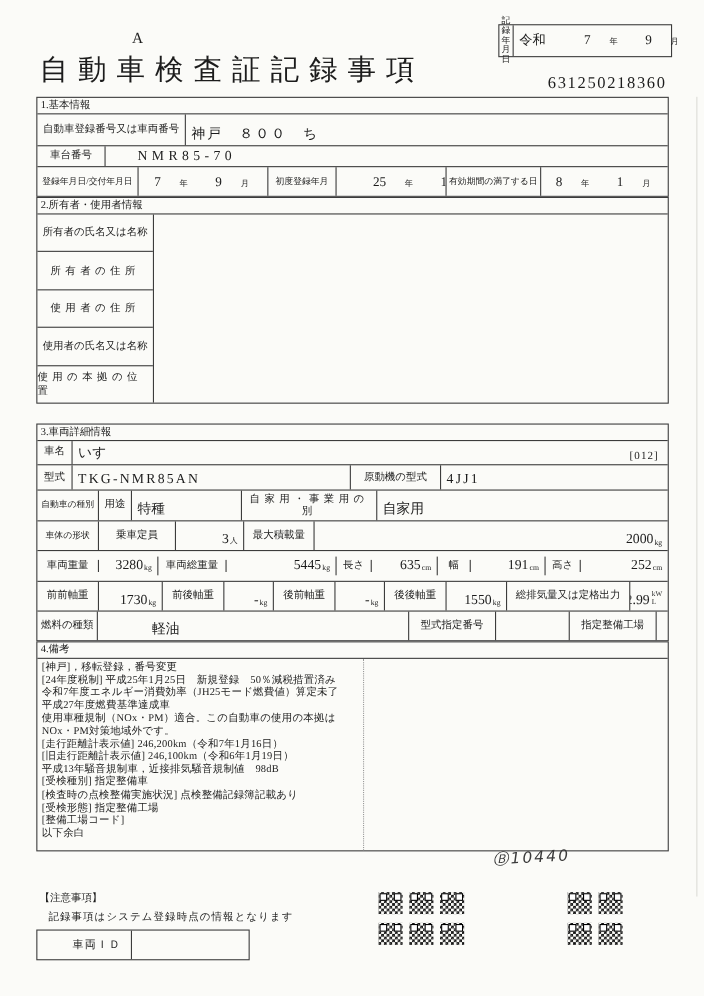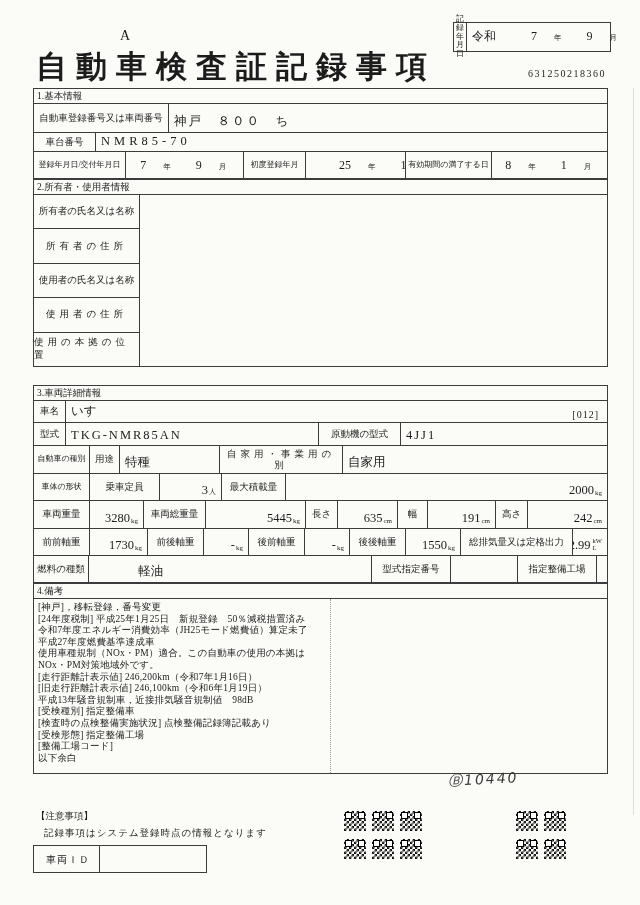--- a/index.html
+++ b/index.html
@@ -8,22 +8,22 @@
     background:#fbfbf8;
     font-family:"Liberation Serif","DejaVu Serif",serif;
     color:#1c1c1c;
     -webkit-font-smoothing:antialiased;
   }
   .page{position:relative;width:640px;height:905px;background:#fbfbf8;overflow:hidden;}
   .scan-edge{position:absolute;right:6px;top:88px;bottom:90px;width:1px;background:#ddddd8;}
 
   
   .marker{position:absolute;left:120px;top:28px;font-size:14px;}
-  .doc-title{position:absolute;left:36px;top:46px;font-size:31px;letter-spacing:9px;font-weight:700;white-space:nowrap;}
-  .doc-number{position:absolute;right:34px;top:68px;font-size:10px;letter-spacing:1.5px;}
+  .doc-title{position:absolute;left:36px;top:46px;font-size:26px;letter-spacing:9px;font-weight:400;white-space:nowrap;}
+  .doc-number{position:absolute;right:34px;top:68px;font-size:15px;letter-spacing:1.5px;}
   .recbox{position:absolute;left:453px;top:22px;width:156px;height:28px;border:1px solid #3c3c3c;display:flex;background:#fbfbf8;}
   .recbox .lab{width:52px;border-right:1px solid #3c3c3c;display:flex;align-items:center;justify-content:center;font-size:8px;}
   .recbox .val{flex:1;display:flex;align-items:center;justify-content:center;}
 
   
   .sec{position:absolute;left:33px;width:575px;border:1px solid #3c3c3c;background:#fbfbf8;box-sizing:border-box;display:flex;flex-direction:column;}
   .sec-h{height:14px;border-bottom:1px solid #3c3c3c;font-size:9.5px;line-height:14px;padding-left:3px;}
   .row{display:flex;border-bottom:1px solid #3c3c3c;box-sizing:border-box;}
   .row:last-child{border-bottom:none;}
   .c{border-right:1px solid #3c3c3c;box-sizing:border-box;display:flex;align-items:center;overflow:hidden;}
@@ -53,21 +53,21 @@
 
   
   .rem-body{position:relative;flex:1;display:flex;}
   .rem-col{width:297px;border-right:1px dotted #999;padding:3px 2px 0 4px;box-sizing:border-box;}
   .rem-line{font-size:9.5px;line-height:11.6px;letter-spacing:0.2px;}
   .hw{position:absolute;left:414px;top:172px;font-size:14px;font-style:italic;color:#3a3a3a;transform:rotate(-3deg);letter-spacing:2px;font-family:"DejaVu Sans",sans-serif;}
 
   
   .notice-title{position:absolute;left:36px;top:810px;font-size:9.5px;}
   .notice-text{position:absolute;left:44px;top:827px;font-size:9.5px;letter-spacing:1px;}
-  .vidbox{position:absolute;left:33px;top:845px;width:172px;height:26px;border:1px solid #3c3c3c;display:flex;}
+  .vidbox{position:absolute;left:33px;top:845px;width:172px;height:26px;border:1px solid #3c3c3c;display:flex;padding-left:20px;}
   .vidbox .lab{width:58px;border-right:1px solid #3c3c3c;display:flex;align-items:center;padding-left:5px;font-size:10px;letter-spacing:1px;}
   .vidbox .val{flex:1;}
 
   .qr-cluster{position:absolute;display:grid;grid-template-columns:repeat(3,22px);grid-gap:8px 6px;}
   .qr-cluster.two{grid-template-columns:repeat(2,22px);}
   .qr{width:22px;height:20px;position:relative;
     background-image:
       linear-gradient(45deg,#151515 25%,transparent 25%,transparent 75%,#151515 75%),
       linear-gradient(45deg,#151515 25%,transparent 25%,transparent 75%,#151515 75%);
     background-size:5px 5px;background-position:0 0,2.5px 2.5px;background-color:#fbfbf8;}
@@ -100,21 +100,21 @@
   </div>
 
   <div class="sec" style="top:88px;height:91px;">
     <div class="sec-h">1.基本情報</div>
     <div class="row" style="height:29px;">
       <div class="c lab" style="width:135px;">自動車登録番号又は車両番号</div>
       <div class="c val ls1" style="flex:1;">神戸　８００　ち</div>
     </div>
     <div class="row" style="height:20px;">
       <div class="c lab" style="width:62px;">車台番号</div>
-      <div class="c val ls2" style="flex:1;">NMR85-70</div>
+      <div class="c val ls2" style="flex:1;margin-left:24px;">NMR85-70</div>
     </div>
     <div class="row" style="height:26px;">
       <div class="c lab lab8" style="width:92px;">登録年月日/交付年月日</div>
       <div class="c vctr" style="width:118px;">
         <span class="date">
             <span class="era">令和</span>
             <span class="n">7</span>
             <span class="u">年</span>
             <span class="n">9</span>
             <span class="u">月</span>
@@ -146,22 +146,22 @@
       </div>
     </div>
   </div>
 
   <div class="sec" style="top:179px;height:188px;">
     <div class="sec-h">2.所有者・使用者情報</div>
     <div class="owner-body">
       <div class="owner-labels">
         <div class="olab">所有者の氏名又は名称</div>
         <div class="olab ls2">所有者の住所</div>
+        <div class="olab ls2">使用者の住所</div>
         <div class="olab">使用者の氏名又は名称</div>
-        <div class="olab ls2">使用者の住所</div>
         <div class="olab ls2">使用の本拠の位置</div>
       </div>
       <div class="owner-vals"></div>
     </div>
   </div>
 
   <div class="sec" style="top:385px;height:198px;">
     <div class="sec-h">3.車両詳細情報</div>
 
     <div class="row" style="height:22px;">
@@ -194,21 +194,21 @@
         <span>3</span>
           <span class="unit">人</span>
       </div>
       <div class="c lab" style="width:64px;">最大積載量</div>
       <div class="c val num" style="flex:1;">
         <span>2000</span>
           <span class="unit">kg</span>
       </div>
     </div>
 
-    <div class="row" style="height:28px;">
+    <div class="row" style="height:28px;align-items:center;">
       <div class="c lab" style="width:56px;">車両重量</div>
       <div class="c val num" style="width:54px;">
         <span>3280</span>
           <span class="unit">kg</span>
       </div>
       <div class="c lab" style="width:62px;">車両総重量</div>
       <div class="c val num" style="width:100px;">
         <span>5445</span>
           <span class="unit">kg</span>
       </div>
@@ -217,21 +217,21 @@
         <span>635</span>
           <span class="unit">cm</span>
       </div>
       <div class="c lab" style="width:30px;">幅</div>
       <div class="c val num" style="width:68px;">
         <span>191</span>
           <span class="unit">cm</span>
       </div>
       <div class="c lab" style="width:32px;">高さ</div>
       <div class="c val num" style="flex:1;">
-        <span>242</span>
+        <span>252</span>
           <span class="unit">cm</span>
       </div>
     </div>
 
     <div class="row" style="height:28px;">
       <div class="c lab" style="width:56px;">前前軸重</div>
       <div class="c val num" style="width:58px;">
         <span>1730</span>
           <span class="unit">kg</span>
       </div>

